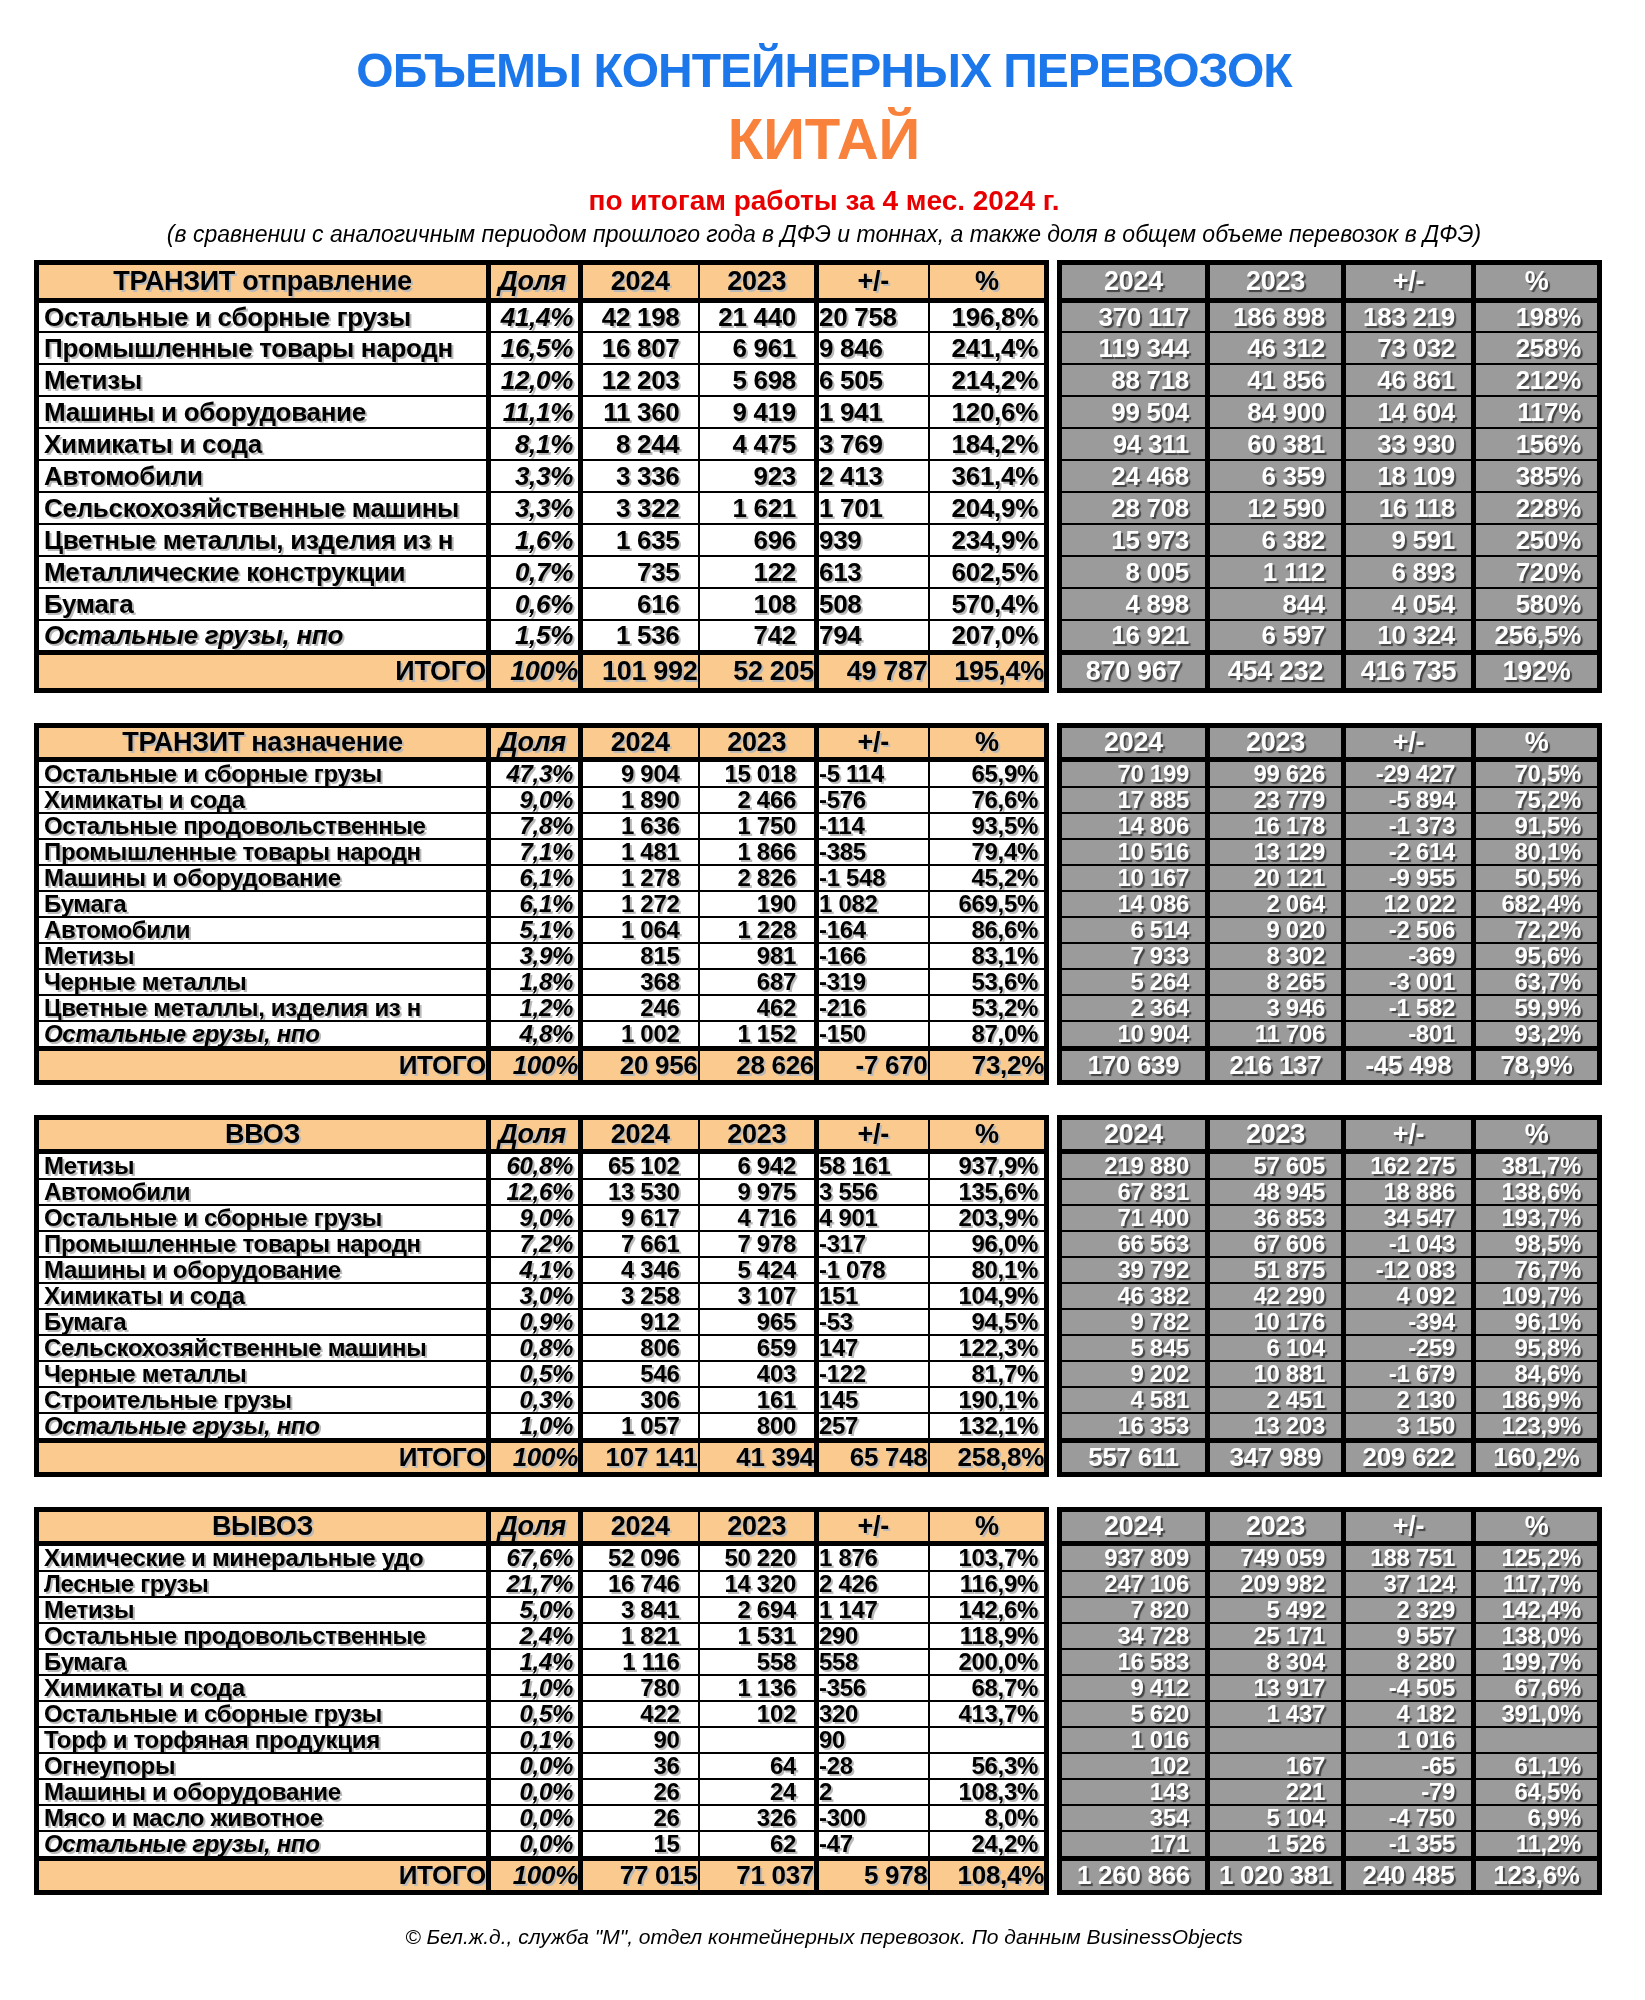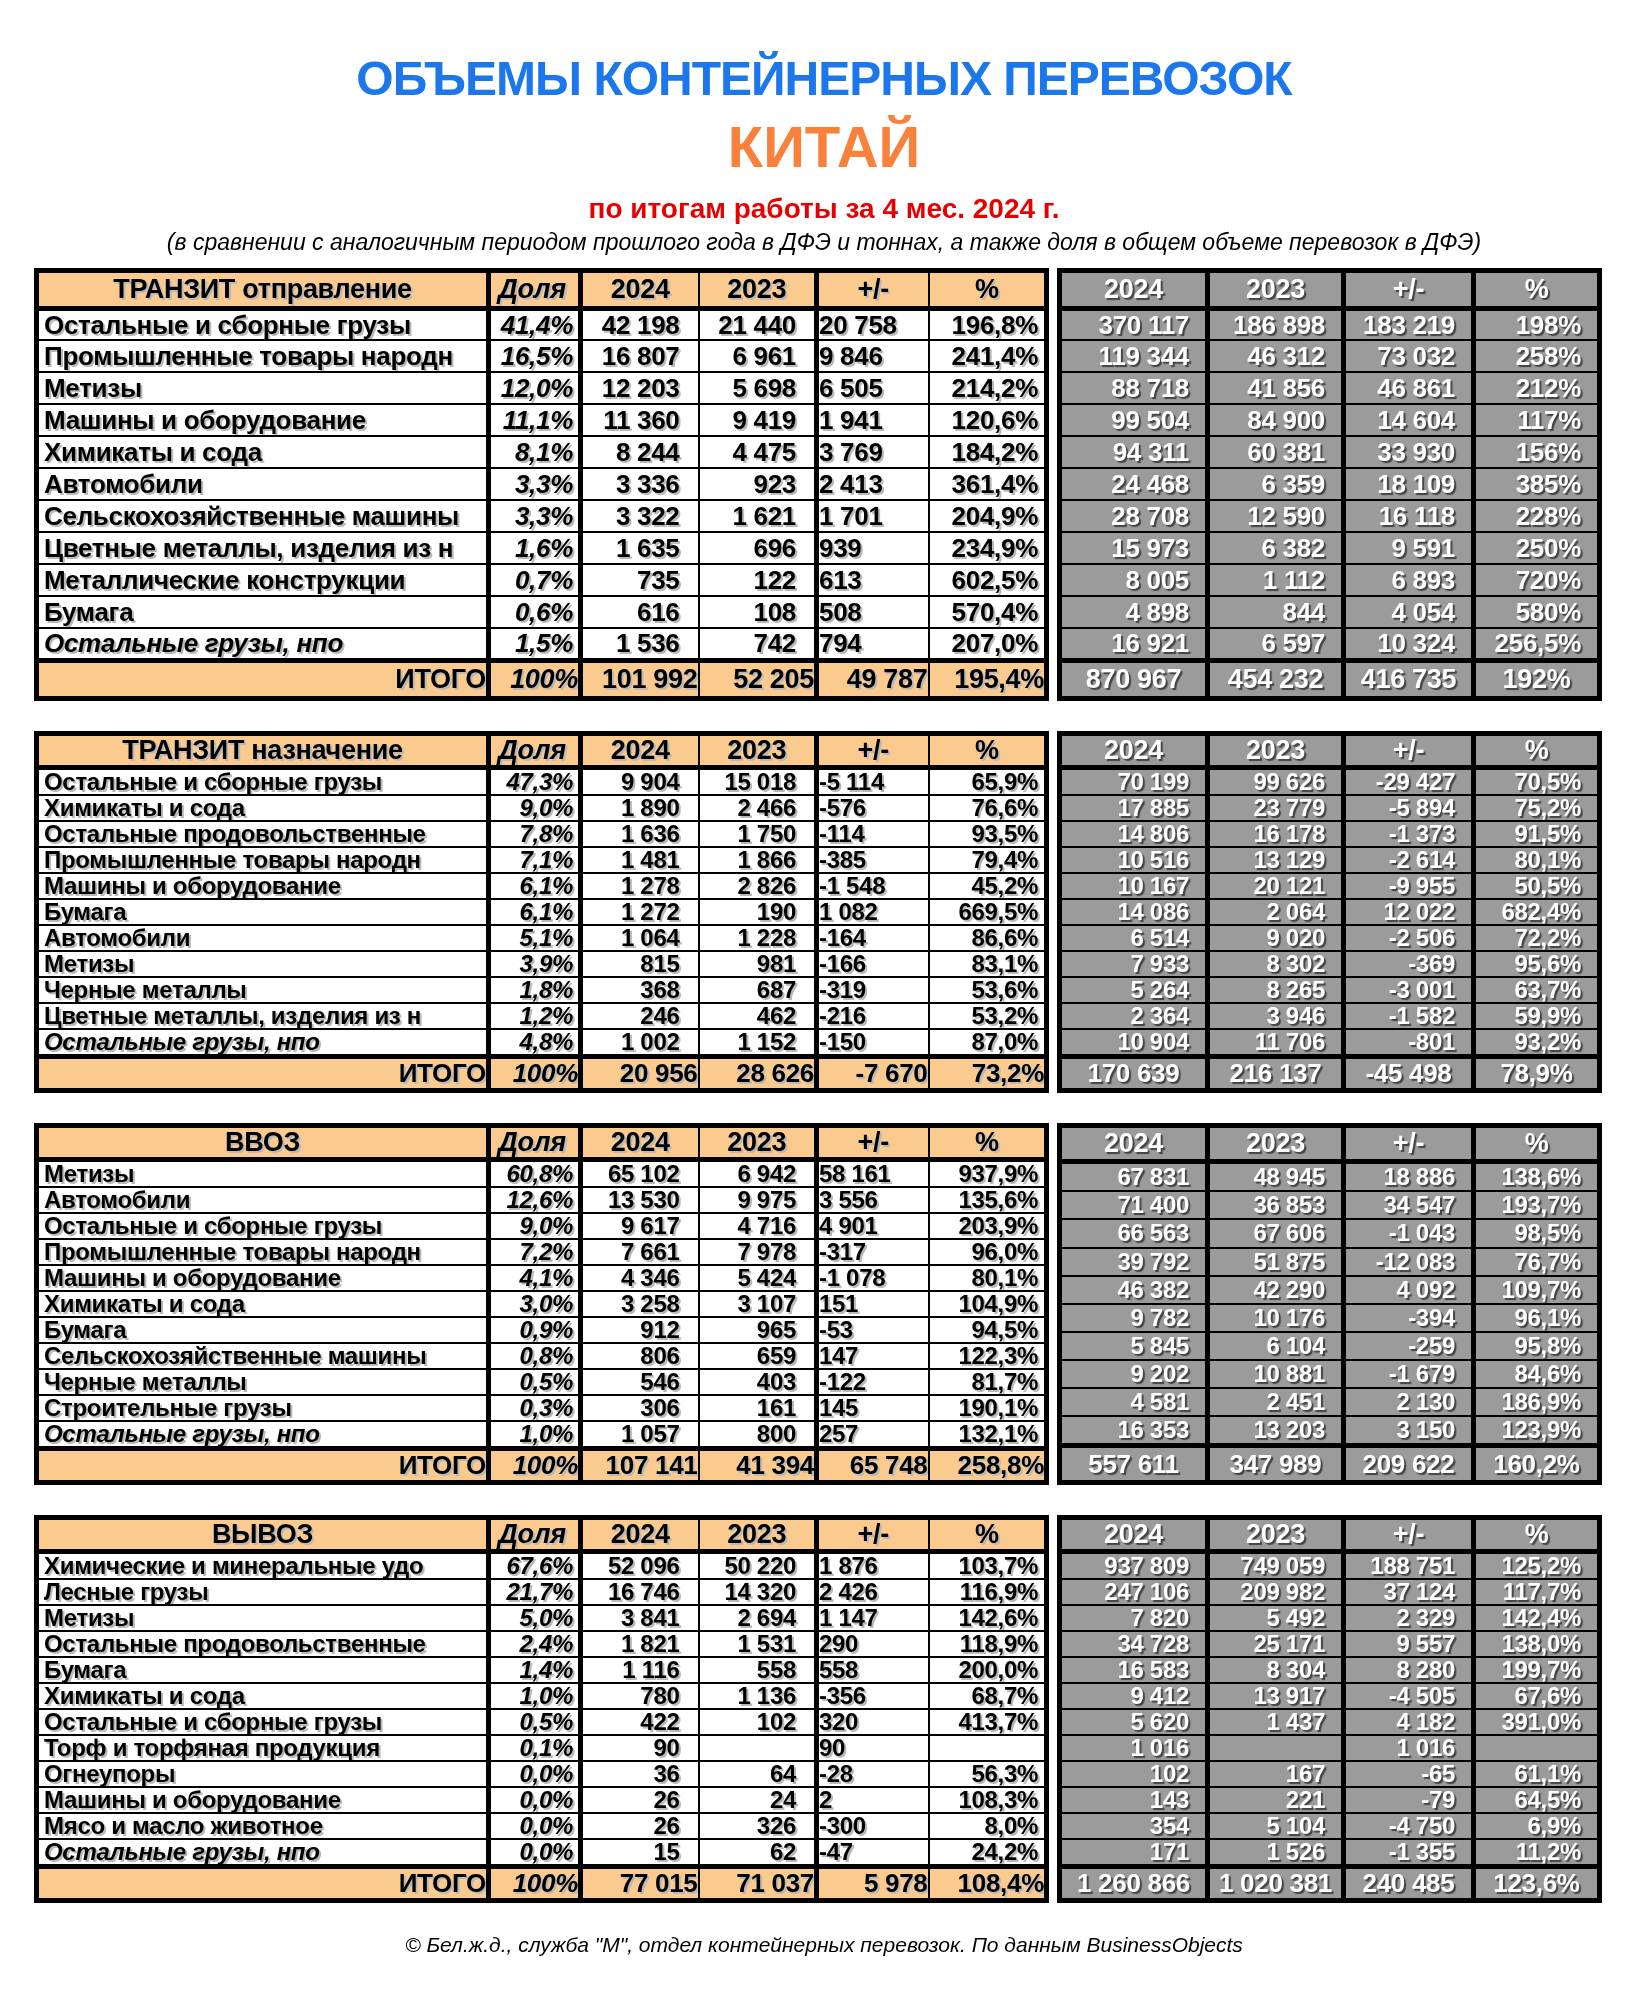--- a/index.html
+++ b/index.html
@@ -5,21 +5,21 @@
 <style>
   *{margin:0;padding:0;box-sizing:border-box}
   html,body{background:#fff}
   body{
     width:1645px;height:2000px;overflow:hidden;
     font-family:"Liberation Sans","DejaVu Sans",sans-serif;
     color:#000;
   }
   .page{padding:26px 0 0 34px}
   .head{width:1580px;text-align:center}
-  .h1{font-size:48px;font-weight:bold;letter-spacing:-1px;color:var(--title-blue,#1c77ea);margin-top:28px;line-height:1.05}
+  .h1{font-size:48px;font-weight:bold;letter-spacing:-1px;color:var(--title-blue,#1c77ea);margin-top:20px;line-height:1.05}
   .h2{font-size:58px;font-weight:bold;color:var(--country-orange,#f8813c);line-height:1.0;margin-top:14px}
   .h3{font-size:28px;font-weight:bold;color:var(--period-red,#e80000);line-height:1.1;margin-top:18px}
   .note{font-size:23px;font-style:italic;line-height:1.15;margin:4px 0 12px 0}
   .tblock{display:flex;gap:8px;margin-bottom:30px}
   table{border-collapse:collapse;table-layout:fixed;font-weight:bold;letter-spacing:-0.3px}
   .wt,.gt{border:5px solid #000}
   .wt th,.wt td{border:2px solid #000;overflow:hidden;white-space:nowrap;line-height:1;vertical-align:middle;text-shadow:2px 2px 0 #b9b9b9}
   .gt th,.gt td{border:2px solid #000;border-left-width:5px;border-right-width:5px;overflow:hidden;white-space:nowrap;line-height:1;vertical-align:middle;color:#fff;text-shadow:2px 2px 1px #444;background:var(--tonnes-gray,#9b9b9b)}
   
   .wt tr>*:nth-child(1),.wt tr>*:nth-child(2),.wt tr>*:nth-child(4){border-right-width:5px}
@@ -597,20 +597,26 @@
             <col style="width:126px">
           </colgroup>
           <tbody>
             <tr class="hdr">
               <th>2024</th>
               <th>2023</th>
               <th>+/-</th>
               <th>%</th>
             </tr>
             <tr class="dr">
+              <td class="gn">219 880</td>
+              <td class="gn">57 605</td>
+              <td class="gn">162 275</td>
+              <td class="gn">381,7%</td>
+            </tr>
+            <tr class="dr">
               <td class="gn">67 831</td>
               <td class="gn">48 945</td>
               <td class="gn">18 886</td>
               <td class="gn">138,6%</td>
             </tr>
             <tr class="dr">
               <td class="gn">71 400</td>
               <td class="gn">36 853</td>
               <td class="gn">34 547</td>
               <td class="gn">193,7%</td>

